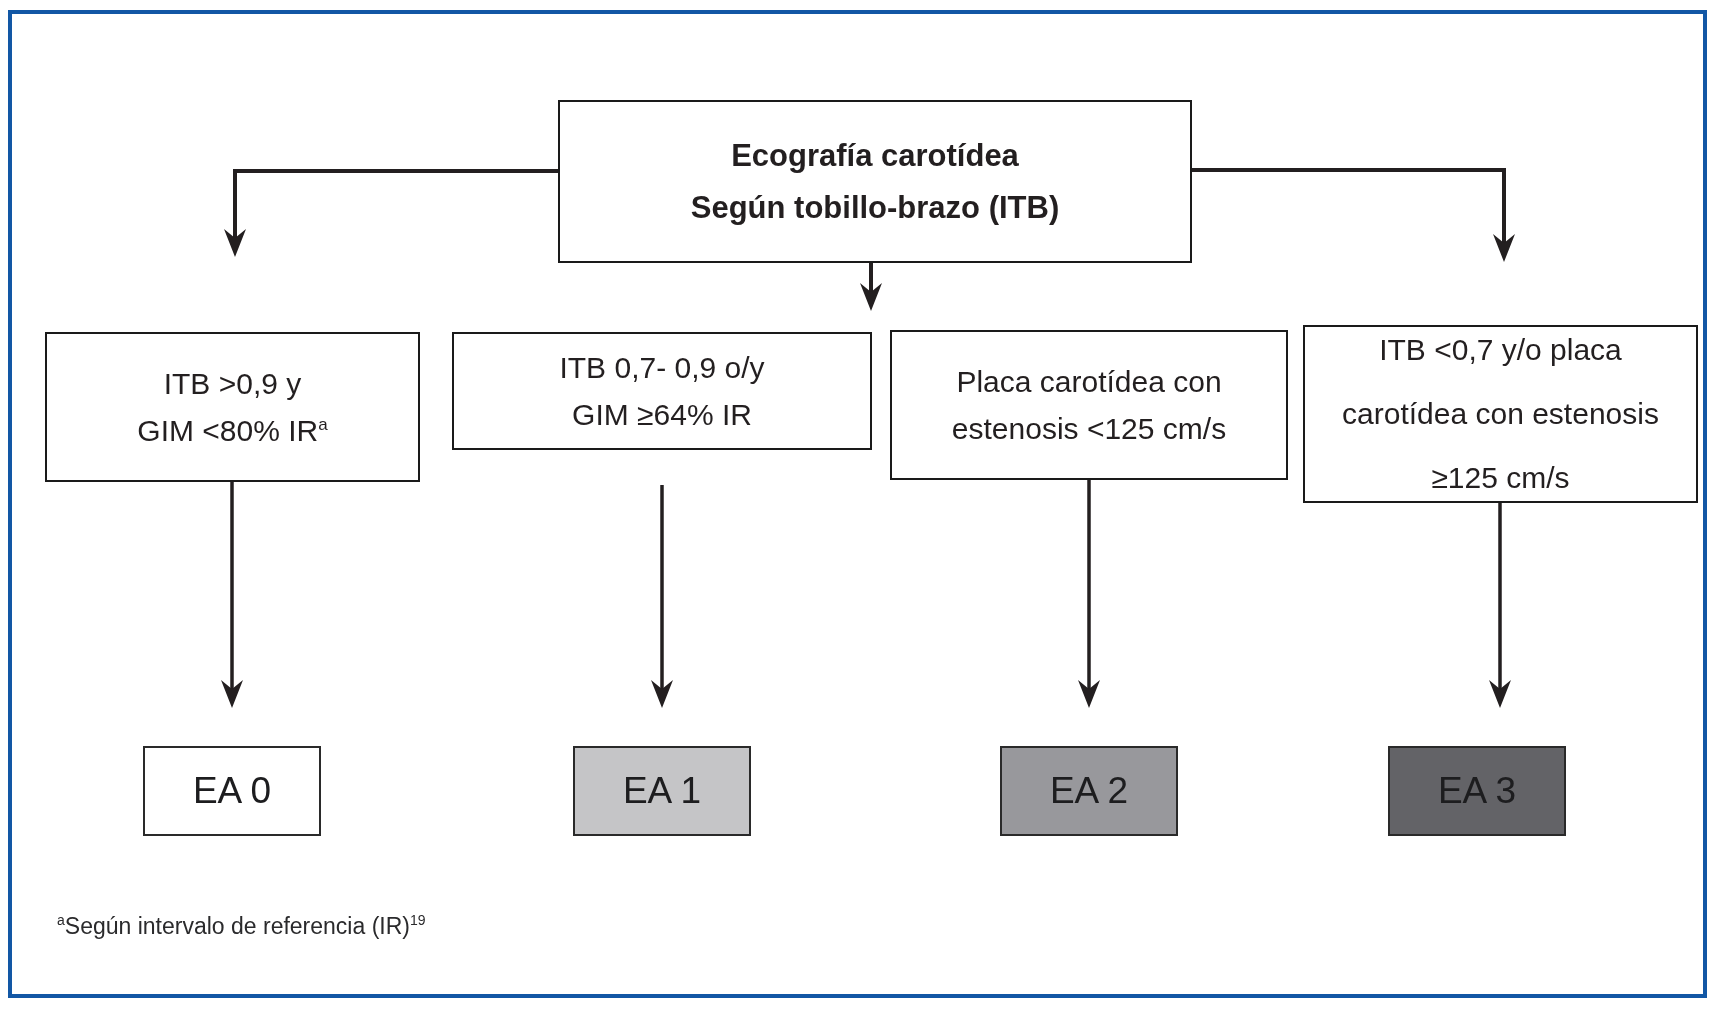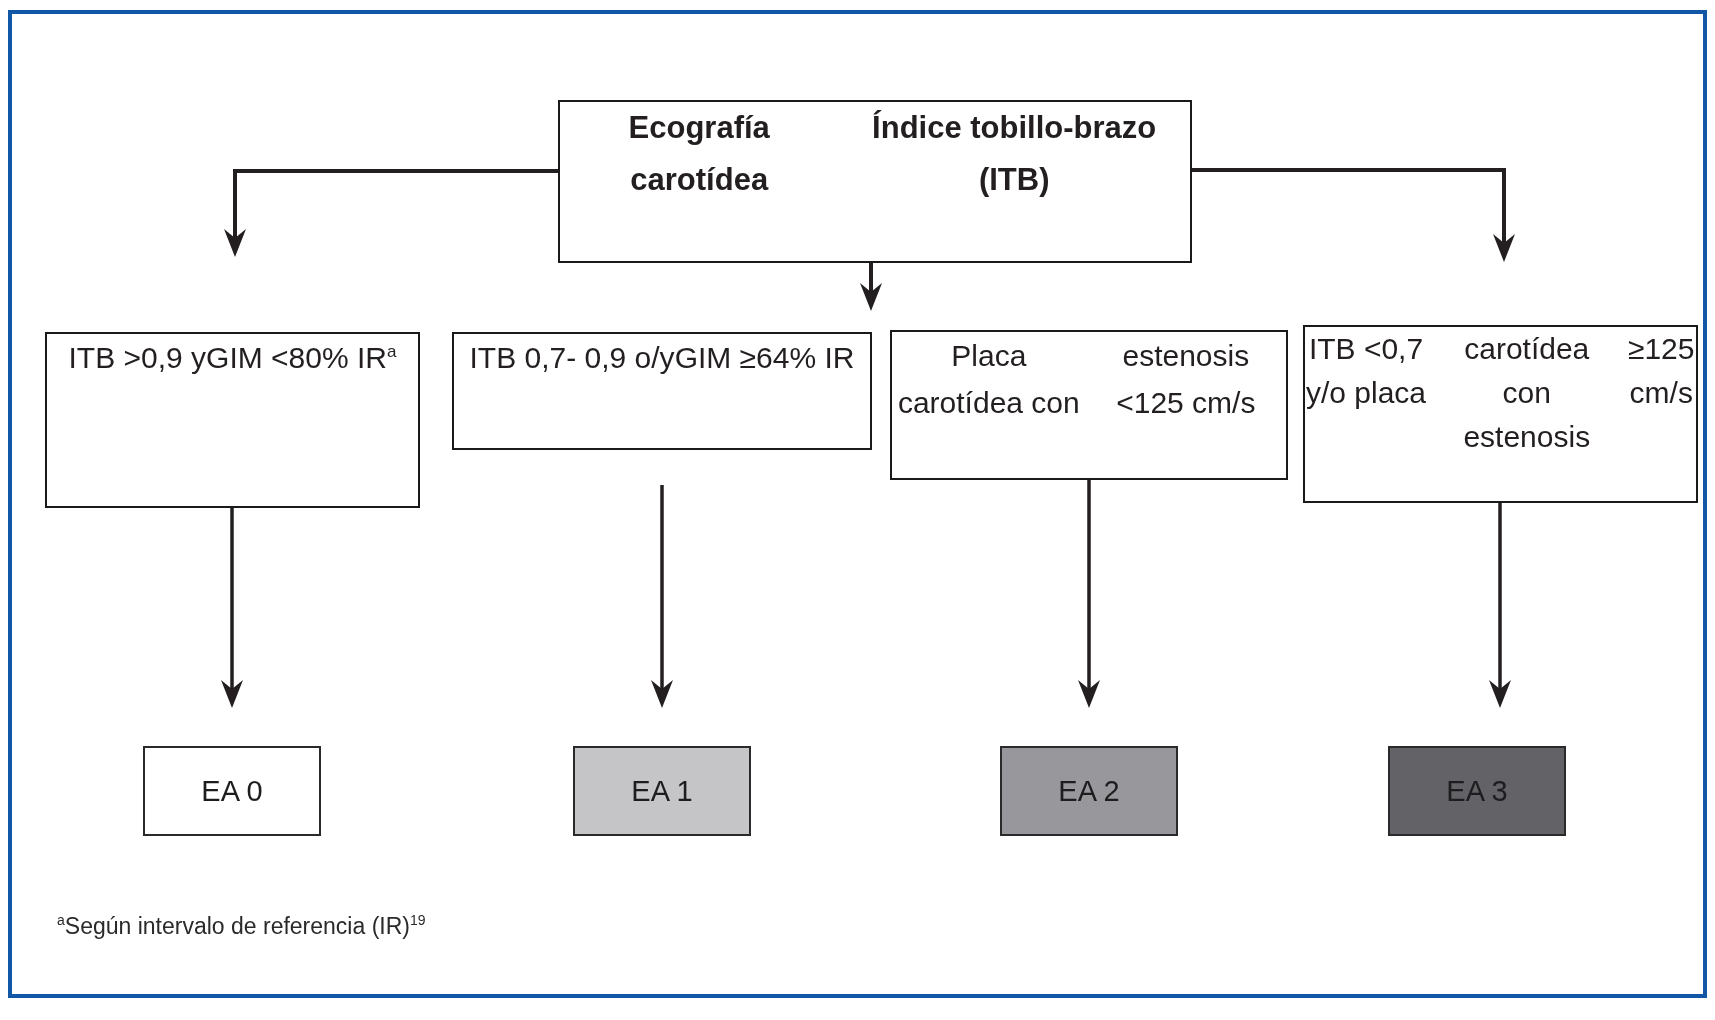--- a/index.html
+++ b/index.html
@@ -12,38 +12,38 @@
     overflow:hidden;
   }
   .frame{
     position:absolute;left:8px;top:10px;width:1699px;height:988px;
     border:4px solid #1257a5;box-sizing:border-box;
   }
   .connectors{position:absolute;left:0;top:0;width:1715px;height:1020px;}
   .node{
     position:absolute;background:#ffffff;border:2px solid #1a1a1a;
     box-sizing:border-box;text-align:center;
-    display:flex;flex-direction:row;justify-content:center;
+    display:flex;flex-direction:column;justify-content:center;
   }
   .title-box{
     left:558px;top:100px;width:634px;height:163px;
     border-width:2.5px;
     font-size:31px;font-weight:700;line-height:52px;
   }
   .crit{font-size:30px;line-height:47px;font-weight:400;}
   .crit sup{font-size:17px;vertical-align:super;line-height:0;}
-  .b1{left:45px;top:332px;width:375px;height:176px;}
+  .b1{left:45px;top:332px;width:375px;height:150px;}
   .b2{left:452px;top:332px;width:420px;height:118px;}
   .b3{left:890px;top:330px;width:398px;height:150px;}
   .b4{left:1303px;top:325px;width:395px;height:178px;line-height:44px;gap:20px;}
   .ea{
     position:absolute;top:746px;width:178px;height:90px;
     border:2px solid #2a2a2a;box-sizing:border-box;
     display:flex;align-items:center;justify-content:center;
-    font-size:29px;color:#1d1d1f;
+    font-size:37px;color:#1d1d1f;
   }
   .ea0{left:143px;}
   .ea1{left:573px;text-align:center;}
   .ea2{left:1000px;}
   .ea3{left:1388px;justify-content:center;}
   .footnote{
     position:absolute;left:57px;top:912px;
     font-size:23px;color:#2a2a2c;
   }
   .footnote sup{font-size:14px;}
@@ -73,21 +73,21 @@
       <polygon points="871,311 860,283 871,292 882,283"></polygon>
       <polygon points="232,708 221,680 232,689 243,680"></polygon>
       <polygon points="662,708 651,680 662,689 673,680"></polygon>
       <polygon points="1089,708 1078,680 1089,689 1100,680"></polygon>
       <polygon points="1500,708 1489,680 1500,689 1511,680"></polygon>
     </g>
   </svg>
 
   <div class="node title-box">
     <div>Ecografía carotídea</div>
-    <div>Índice tobillo-brazo (ITB)</div>
+    <div>Según tobillo-brazo (ITB)</div>
   </div>
 
   <div class="node crit b1">
     <div>ITB &gt;0,9 y</div>
     <div><span>GIM &lt;80% IR</span><sup>a</sup></div>
   </div>
 
   <div class="node crit b2">
     <div>ITB 0,7- 0,9 o/y</div>
     <div>GIM ≥64% IR</div>

